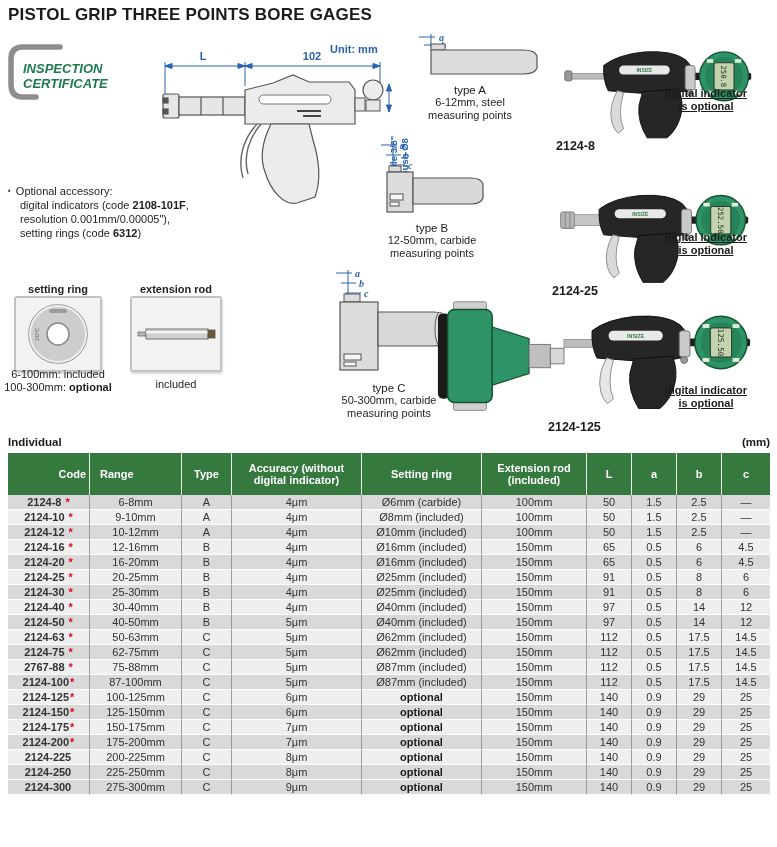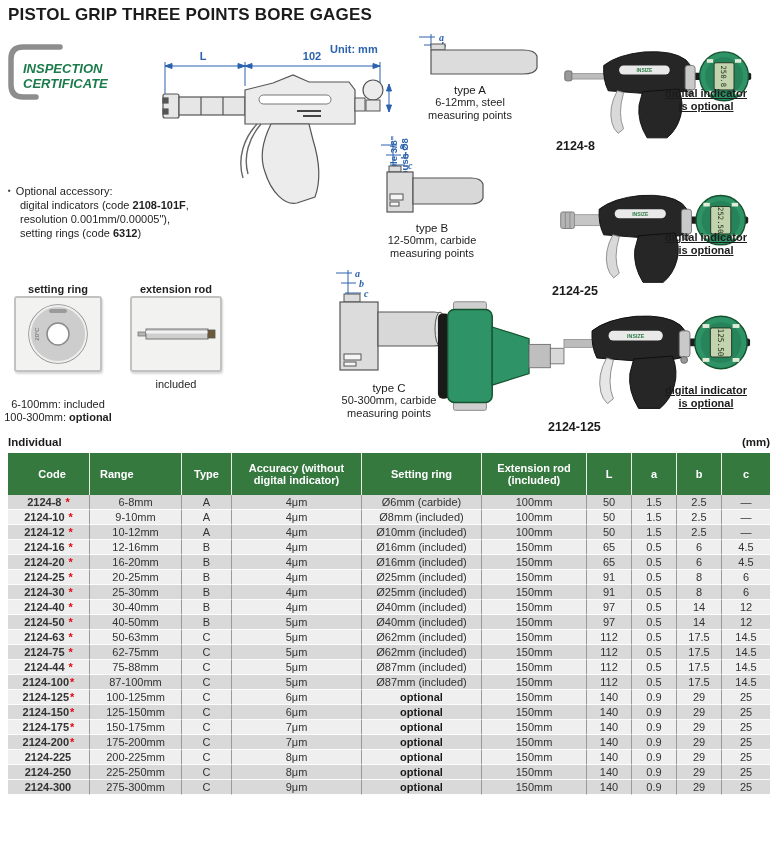--- a/index.html
+++ b/index.html
@@ -25,21 +25,21 @@
   .note-body { padding-left:12px; }
 
   
   .acc-label { font-size:11px; font-weight:bold; color:#1f1f1f; text-align:center; }
   .ring-label   { left:2px;  top:283px; width:112px; }
   .rod-label    { left:126px; top:283px; width:100px; }
   .acc-box { border:2px solid #c2c2c2; border-radius:3px; background:#f2f2f0; box-shadow:1px 2px 2px rgba(0,0,0,.15); }
   .ring-box { left:14px;  top:296px; width:88px;  height:76px; }
   .rod-box  { left:130px; top:296px; width:92px;  height:76px; }
   .acc-cap { font-size:11px; text-align:center; color:#1f1f1f; line-height:13px; }
-  .ring-cap { left:0px; top:398px; width:116px; }
+  .ring-cap { left:0px; top:368px; width:116px; }
   .rod-cap  { left:126px; top:378px; width:100px; }
   .acc-cap b { font-weight:bold; }
 
   
   .type-block { text-align:center; }
   .type-a { left:395px; top:32px;  width:150px; }
   .type-b { left:372px; top:140px; width:120px; }
   .type-c { left:330px; top:268px; width:118px; }
   .type-name { font-size:11.5px; font-weight:normal; color:#1b1b1b; margin-top:2px; }
   .type-desc { font-size:11px; color:#1f1f1f; line-height:12.5px; }
@@ -58,21 +58,21 @@
   .code-1 { left:556px; top:139px; }
   .code-2 { left:552px; top:284px; }
   .code-3 { left:548px; top:420px; }
 
   
   .sec-label { left:8px;  top:436px; font-size:11.5px; font-weight:bold; color:#1b1b1b; }
   .sec-unit  { right:7px; top:436px; font-size:11.5px; font-weight:bold; color:#1b1b1b; }
 
   table.spec { position:absolute; left:8px; top:453px; width:762px; border-collapse:separate; border-spacing:0; table-layout:fixed; font-size:11px; }
   table.spec th { background:#35793f; color:#fff; font-weight:bold; height:42px; vertical-align:middle; text-align:center; border-right:1px solid #e8f0e8; padding:2px 3px; line-height:12.5px; }
-  table.spec th:first-child { text-align:center; padding-left:10px;margin-top:12px; }
+  table.spec th:first-child { text-align:right; padding-left:10px;margin-top:12px; }
   table.spec th:nth-child(2) { text-align:left; padding-left:10px; }
   table.spec th:last-child { border-right:none; }
   table.spec td { height:15px; line-height:13px; padding:0 3px; text-align:center; color:#333;
                   border-right:1px solid #9a9a9a; border-bottom:1px solid #fdfdfd; }
   table.spec td:last-child { border-right:none; }
   tr.dark  td { background:#d9d9d9; }
   tr.light td { background:#efefef; }
   td.c-code { text-align:left; padding-left:10px; font-weight:bold; color:#1b1b1b; white-space:nowrap; }
   td.c-range { text-align:left; padding-left:10px; }
   .star { color:#e30613; font-weight:bold; margin-left:1px; }
@@ -503,21 +503,21 @@
       <td class="c-type">C</td>
       <td class="c-acc">5μm</td>
       <td class="c-ring">Ø62mm (included)</td>
       <td class="c-rod">150mm</td>
       <td class="c-l">112</td>
       <td class="c-a">0.5</td>
       <td class="c-b">17.5</td>
       <td class="c-c">14.5</td>
     </tr>
         <tr class="light">
-      <td class="c-code"><span class="code-text">2124-44</span><span class="star sp">*</span></td>
+      <td class="c-code"><span class="code-text">2767-88</span><span class="star sp">*</span></td>
       <td class="c-range">75-88mm</td>
       <td class="c-type">C</td>
       <td class="c-acc">5μm</td>
       <td class="c-ring">Ø87mm (included)</td>
       <td class="c-rod">150mm</td>
       <td class="c-l">112</td>
       <td class="c-a">0.5</td>
       <td class="c-b">17.5</td>
       <td class="c-c">14.5</td>
     </tr>

